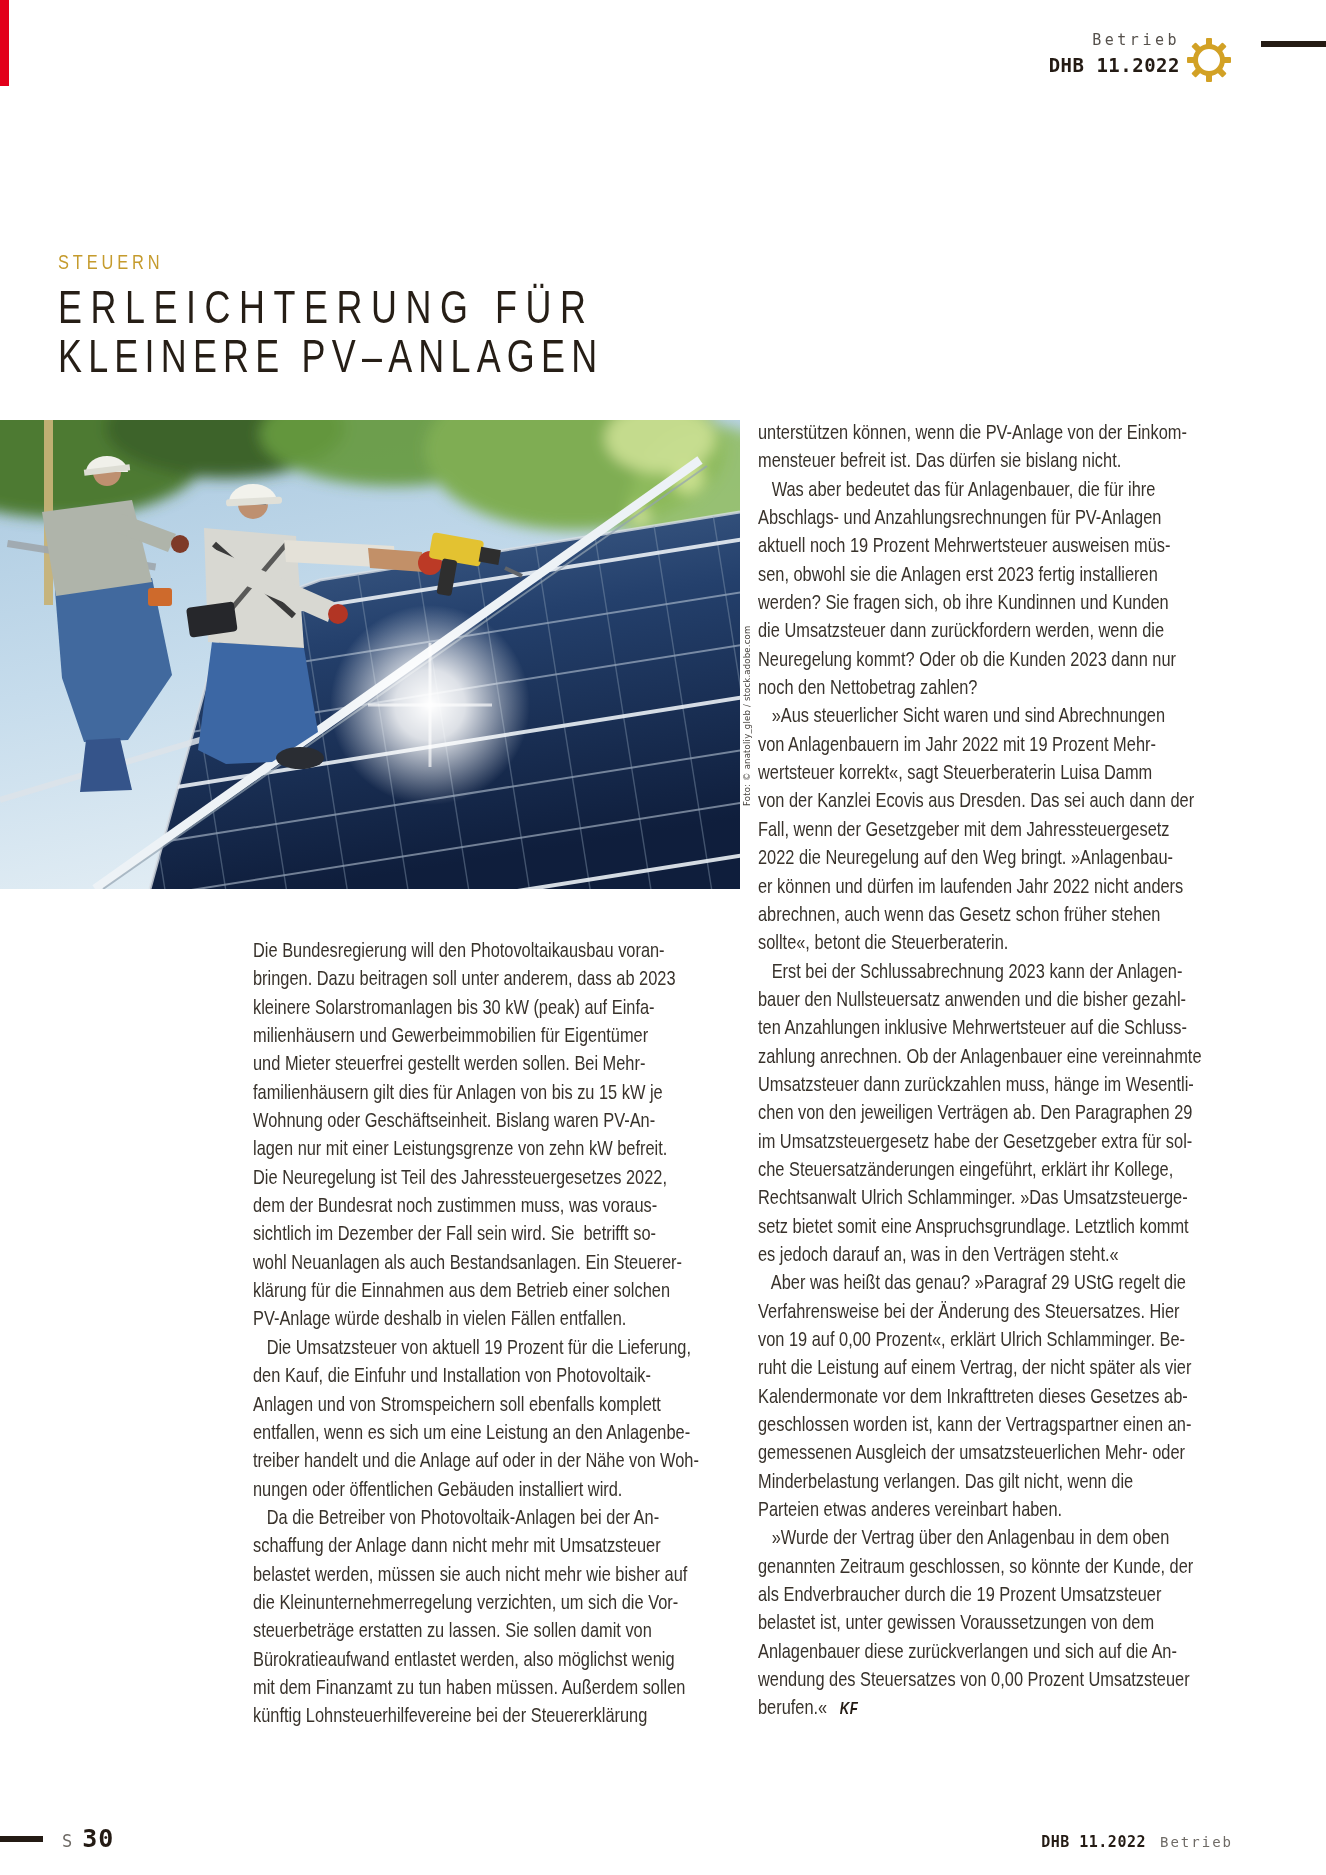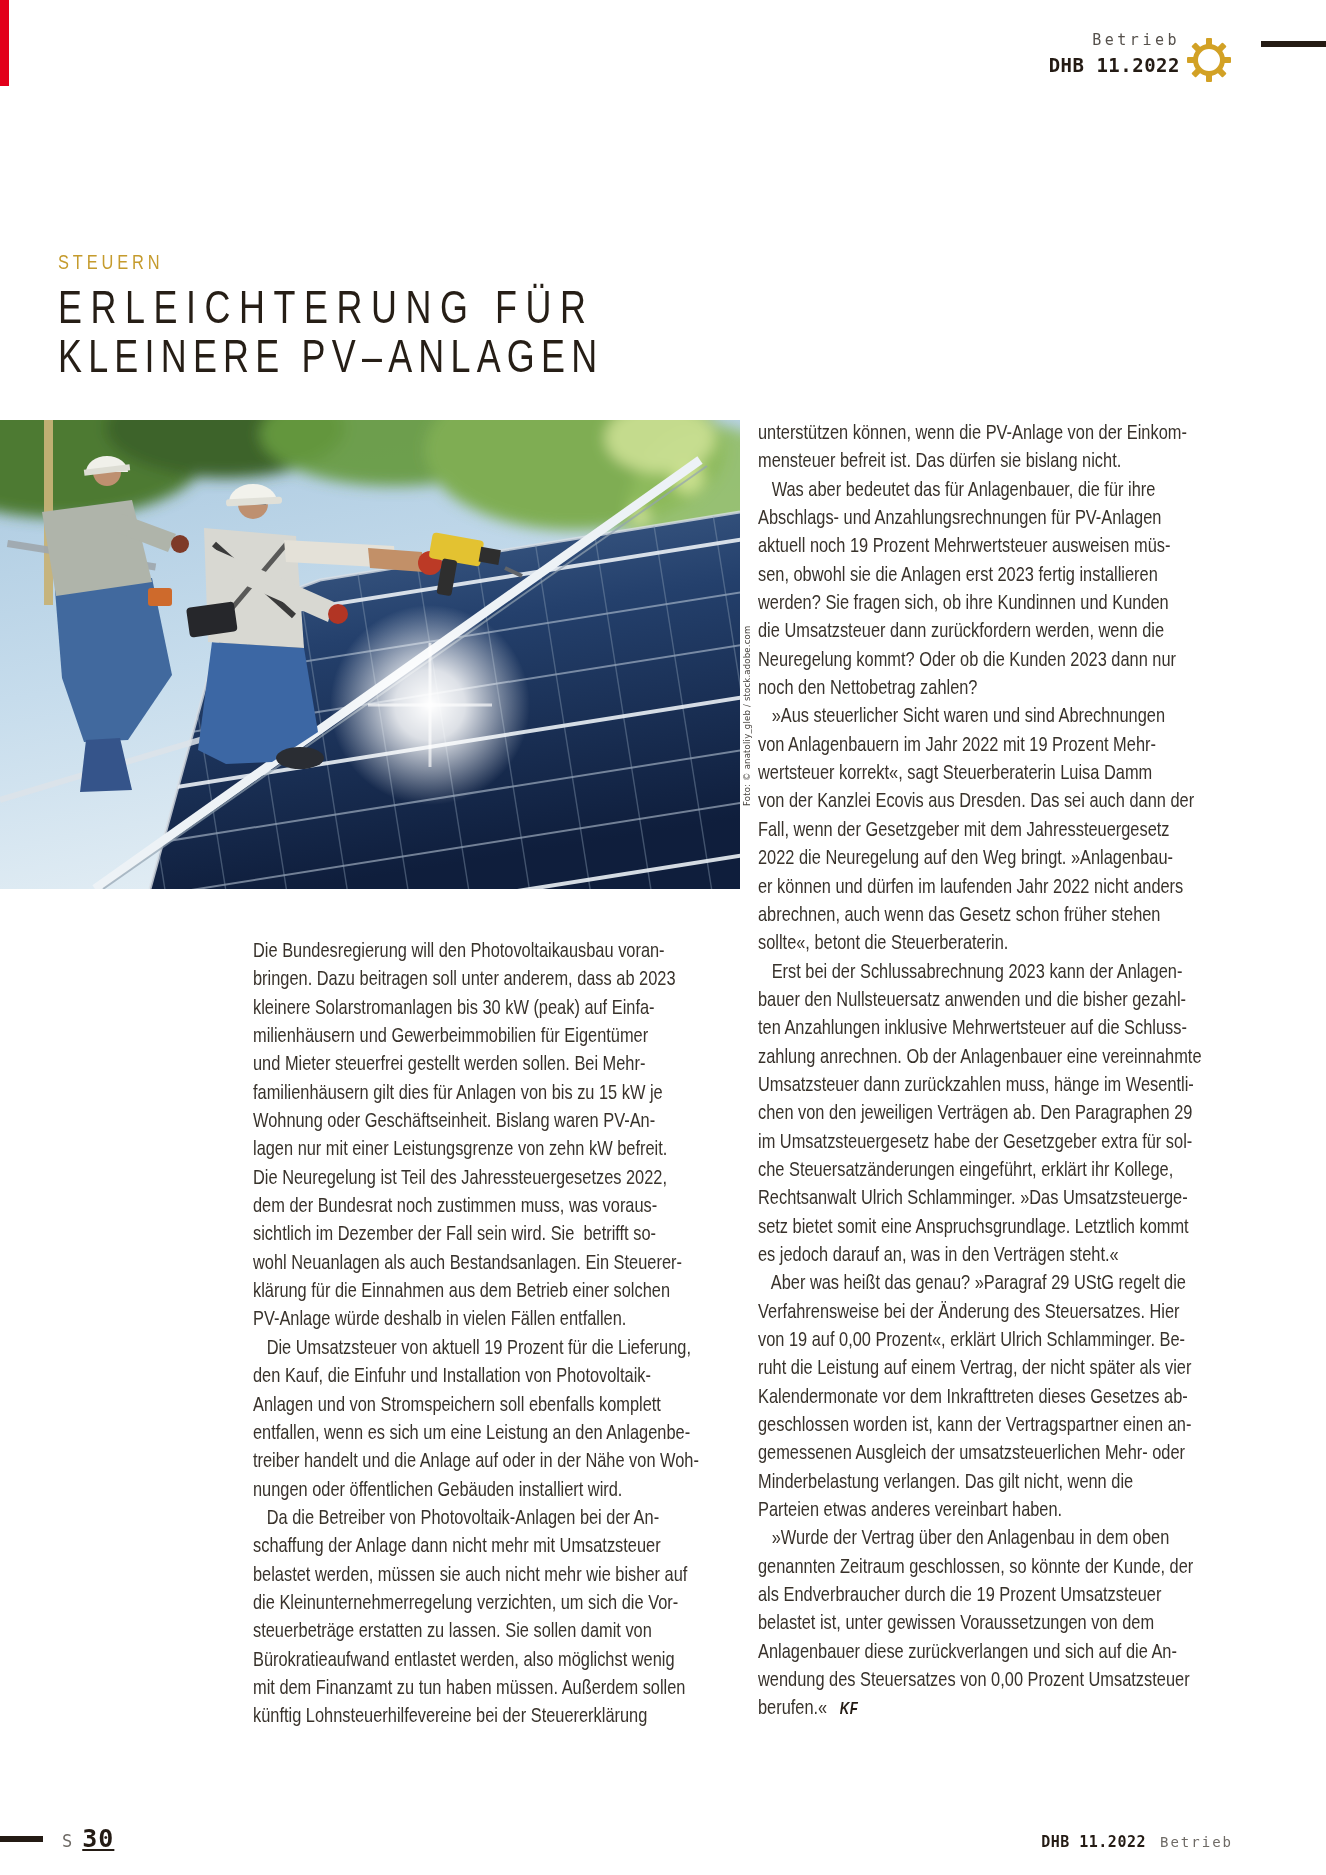--- a/index.html
+++ b/index.html
@@ -40,21 +40,21 @@
   .col-right{left:758px;top:418px;}
   .last-line{white-space:pre;height:28.35px;}
   .initials{font-weight:700;font-style:italic;font-size:17px;letter-spacing:.5px;
             margin-left:16px;color:#241B14;}
 
   
   .ftr-line{position:absolute;left:0;top:1836px;width:43px;height:6px;background:#241B14;}
   .ftr-page{position:absolute;left:62px;top:1824px;display:flex;align-items:baseline;
             font-family:"DejaVu Sans Mono",monospace;}
   .ftr-s{font-size:17px;color:#6E6A65;letter-spacing:1px;}
-  .ftr-num{font-size:25px;font-weight:700;color:#241B14;margin-left:9px;letter-spacing:1px;text-decoration:underline;}
+  .ftr-num{font-size:25px;font-weight:700;color:#241B14;margin-left:9px;letter-spacing:1px;}
   .ftr-right{position:absolute;right:93px;top:1833px;font-family:"DejaVu Sans Mono",monospace;
              font-size:15px;display:flex;align-items:baseline;}
   .ftr-issue{font-weight:700;color:#241B14;letter-spacing:.5px;}
   .ftr-section{color:#6E6A65;letter-spacing:2px;margin-left:14px;font-size:14px;}
 </style>
 </head>
 <body>
 
 <div class="page">
 

